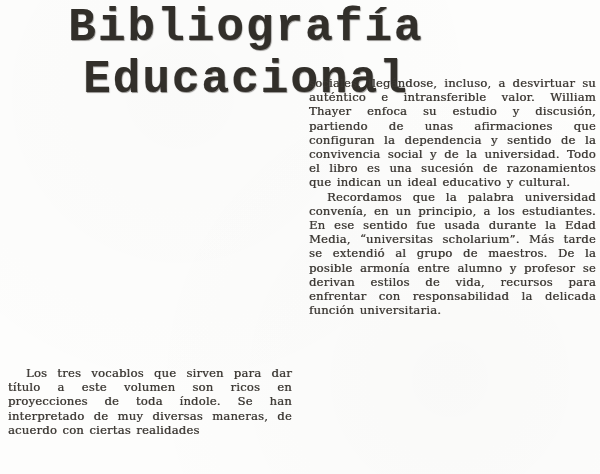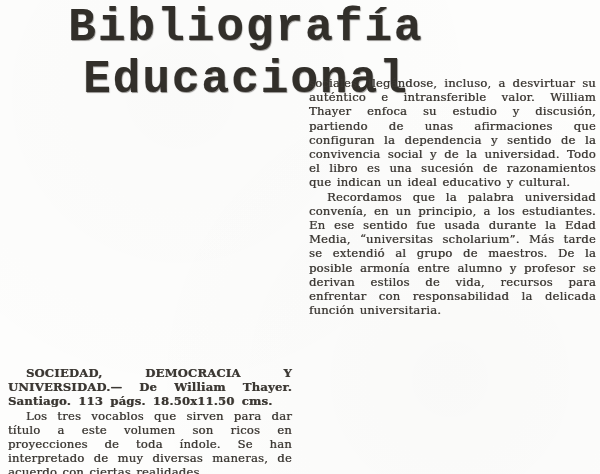--- a/index.html
+++ b/index.html
@@ -74,21 +74,20 @@
   }
 </style>
 </head>
 <body>
 
 <div class="page">
 
   <div class="page-title">Bibliografía Educacional</div>
 
   <div class="col col-left ink">
-    <p class="entry-heading"><span class="entry-title">SOCIEDAD, DEMOCRACIA Y UNIVERSIDAD.—</span><span> De William Thayer. Santiago. 113 págs. 18.50x11.50 cms.</span></p>
     <p>Los tres vocablos que sirven para dar título a este volumen son ricos en proyecciones de toda índole. Se han interpretado de muy diversas maneras, de acuerdo con ciertas realidades</p>
   </div>
 
   <div class="col col-right ink">
     <p class="no-indent">sociales, llegándose, incluso, a desvirtuar su auténtico e intransferible valor. William Thayer enfoca su estudio y discusión, partiendo de unas afirmaciones que configuran la dependencia y sentido de la convivencia social y de la universidad. Todo el libro es una sucesión de razonamientos que indican un ideal educativo y cultural.</p>
     <p>Recordamos que la palabra universidad convenía, en un principio, a los estudiantes. En ese sentido fue usada durante la Edad Media, “universitas scholarium”. Más tarde se extendió al grupo de maestros. De la posible armonía entre alumno y profesor se derivan estilos de vida, recursos para enfrentar con responsabilidad la delicada función universitaria.</p>
   </div>
 
 </div>
 

